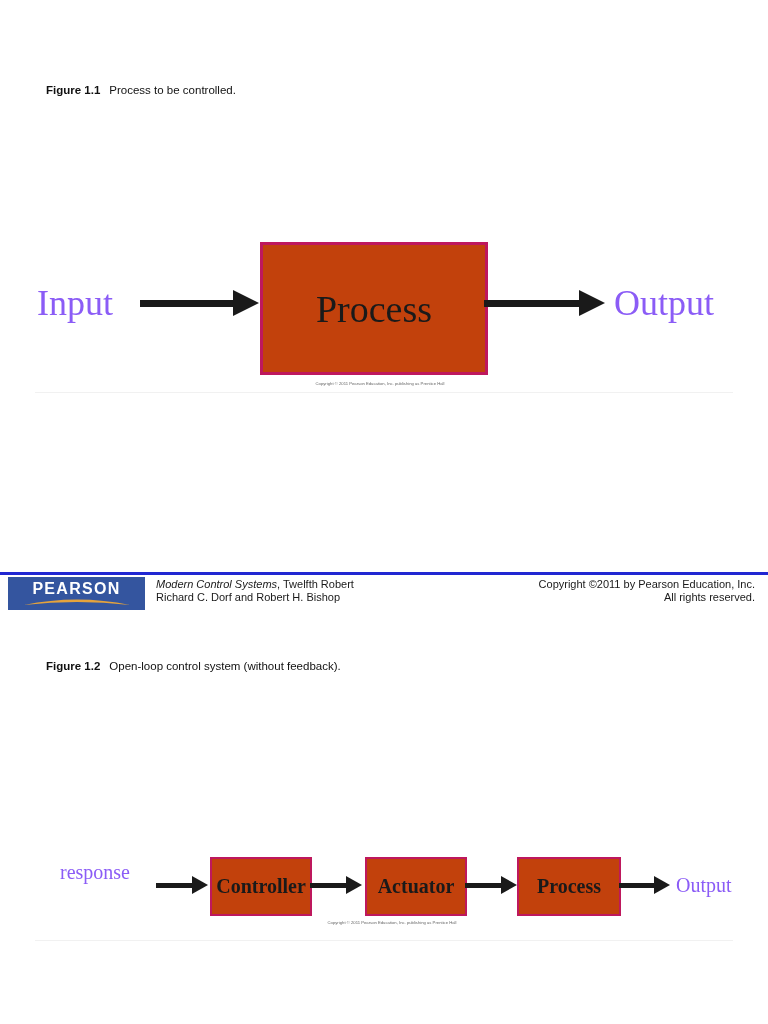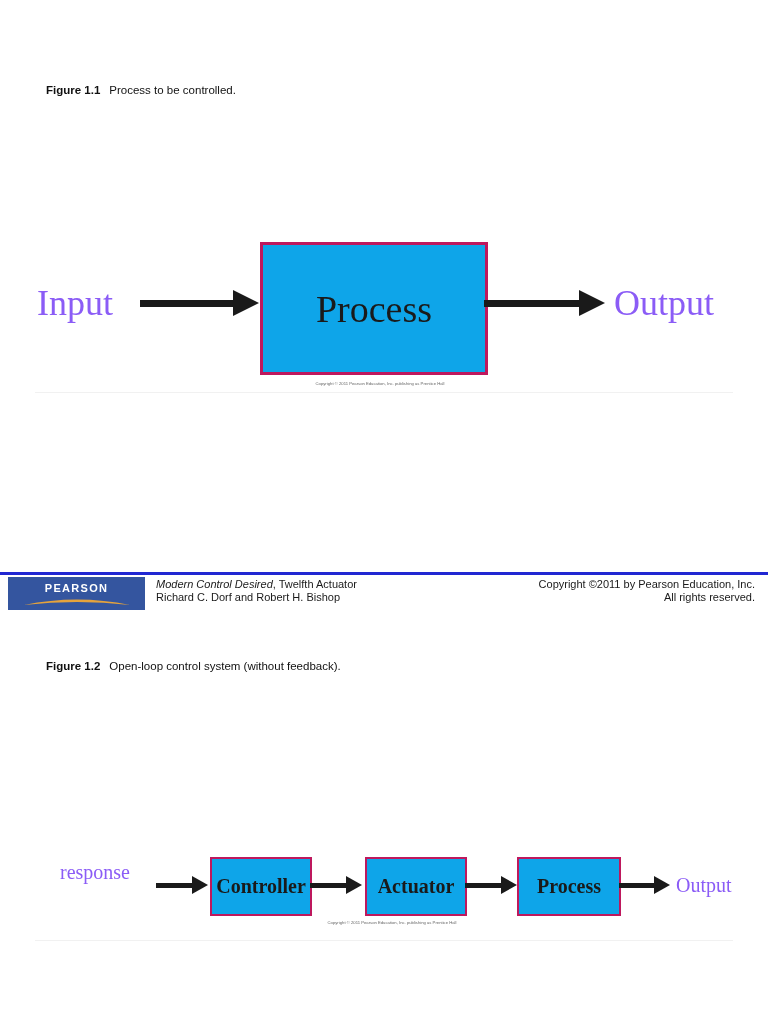--- a/index.html
+++ b/index.html
@@ -12,42 +12,42 @@
   #caption1{left:46px;top:52px;}
   #caption2{left:46px;top:628px;}
 
   
   .serif{font-family:"Liberation Serif","DejaVu Serif",serif;}
   .cyan{color:#8b5cf6;}
   .blk{color:#1a1a1a;}
   .shaft{position:absolute;background:#1a1a1a;}
   .head{position:absolute;width:0;height:0;border-style:solid;border-color:transparent;
         border-left-color:#1a1a1a;border-right:none;}
-  .box{position:absolute;background:#0ea5e9;border:3px solid #be185d;
+  .box{position:absolute;background:#c2410c;border:3px solid #be185d;
        display:flex;align-items:center;justify-content:center;}
   .tinycopy{position:absolute;font-size:6px;color:#666;white-space:nowrap;
             transform:translateX(-50%) scale(0.7);transform-origin:center top;}
 
   
   #fig1-edge{position:absolute;left:35px;top:360px;width:698px;height:1px;background:#f1f1f1;}
   #input-label{position:absolute;left:37px;top:249px;font-size:36px;line-height:44px;}
   #output-label{position:absolute;left:614px;top:249px;font-size:36px;line-height:44px;}
   #arrow1-shaft{left:140px;top:268px;width:94px;height:7px;}
   #arrow1-head{left:233px;top:258px;border-width:13.5px 0 13.5px 26px;}
   #process-box{left:260px;top:210px;width:222px;height:127px;border-width:3.5px;}
   #process-box .box-label{font-size:38px;}
   #arrow2-shaft{left:484px;top:268px;width:96px;height:7px;}
   #arrow2-head{left:579px;top:258px;border-width:13.5px 0 13.5px 26px;}
   #copy1{left:380px;top:349px;}
 
   
   #footer-rule{position:absolute;left:0;top:540px;width:768px;height:3px;background:#2127d2;}
   #pearson-logo{position:absolute;left:8px;top:545px;width:137px;height:33px;background:#34559f;
                 display:flex;flex-direction:column;align-items:center;justify-content:flex-start;}
-  #pearson-logo .logo-word{color:#ffffff;font-size:11px;font-weight:600;letter-spacing:1.3px;
+  #pearson-logo .logo-word{color:#ffffff;font-size:16px;font-weight:600;letter-spacing:1.3px;
                 margin-top:4px;line-height:15px;}
   #pearson-logo svg{display:block;margin-top:1px;}
   #footer-title{position:absolute;left:156px;top:546px;font-size:11px;line-height:13px;color:#1a1a1a;}
   #footer-title .book-title{font-style:italic;}
   #footer-copy{position:absolute;right:13px;top:546px;font-size:11px;line-height:13px;
                color:#1a1a1a;text-align:right;}
 
   
   #fig2-edge{position:absolute;left:35px;top:908px;width:698px;height:1px;background:#f1f1f1;}
   #desired-label{position:absolute;left:30px;top:828px;width:130px;text-align:center;
@@ -100,21 +100,21 @@
 
   <div id="pearson-logo">
     <span class="logo-word">PEARSON</span>
     <svg width="112" height="9" viewBox="0 0 112 9">
       <path d="M3 8 Q 56 -3 109 8 Q 56 2 3 8 Z" fill="#e5a33c"></path>
     </svg>
   </div>
 
   <div id="footer-title">
     <div>
-      <span class="book-title">Modern Control Desired</span><span>, Twelfth Actuator</span>
+      <span class="book-title">Modern Control Systems</span><span>, Twelfth Robert</span>
     </div>
     <div>Richard C. Dorf and Robert H. Bishop</div>
   </div>
 
   <div id="footer-copy">
     <div>Copyright ©2011 by Pearson Education, Inc.</div>
     <div>All rights reserved.</div>
   </div>
 
   <div id="caption2" class="caption">

